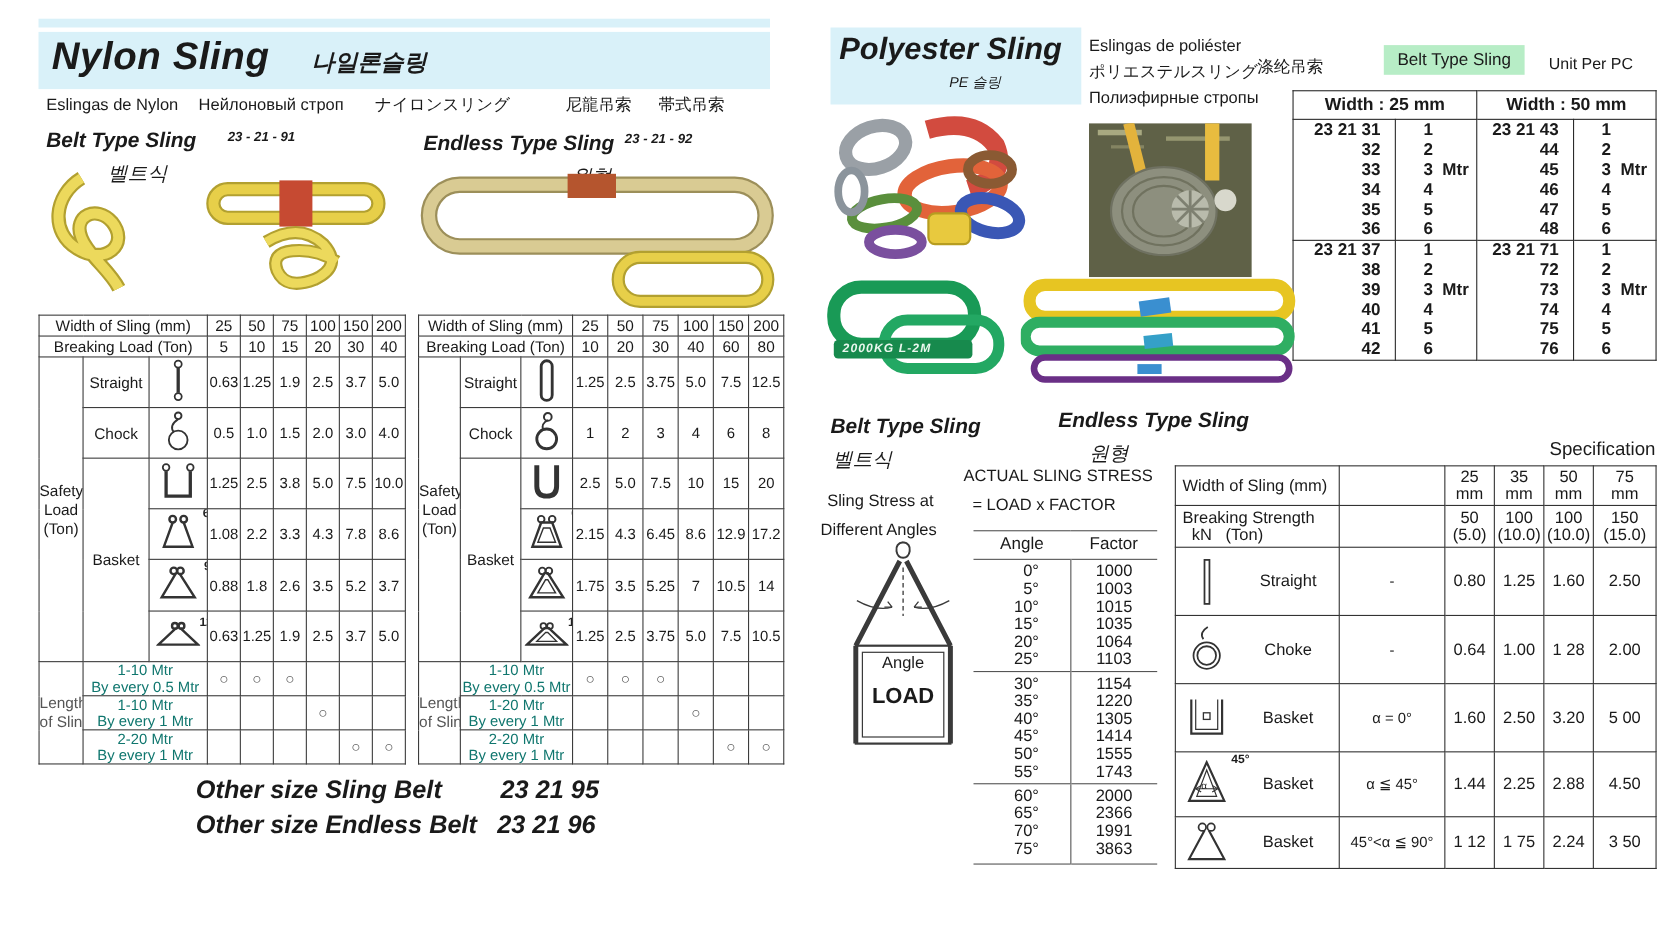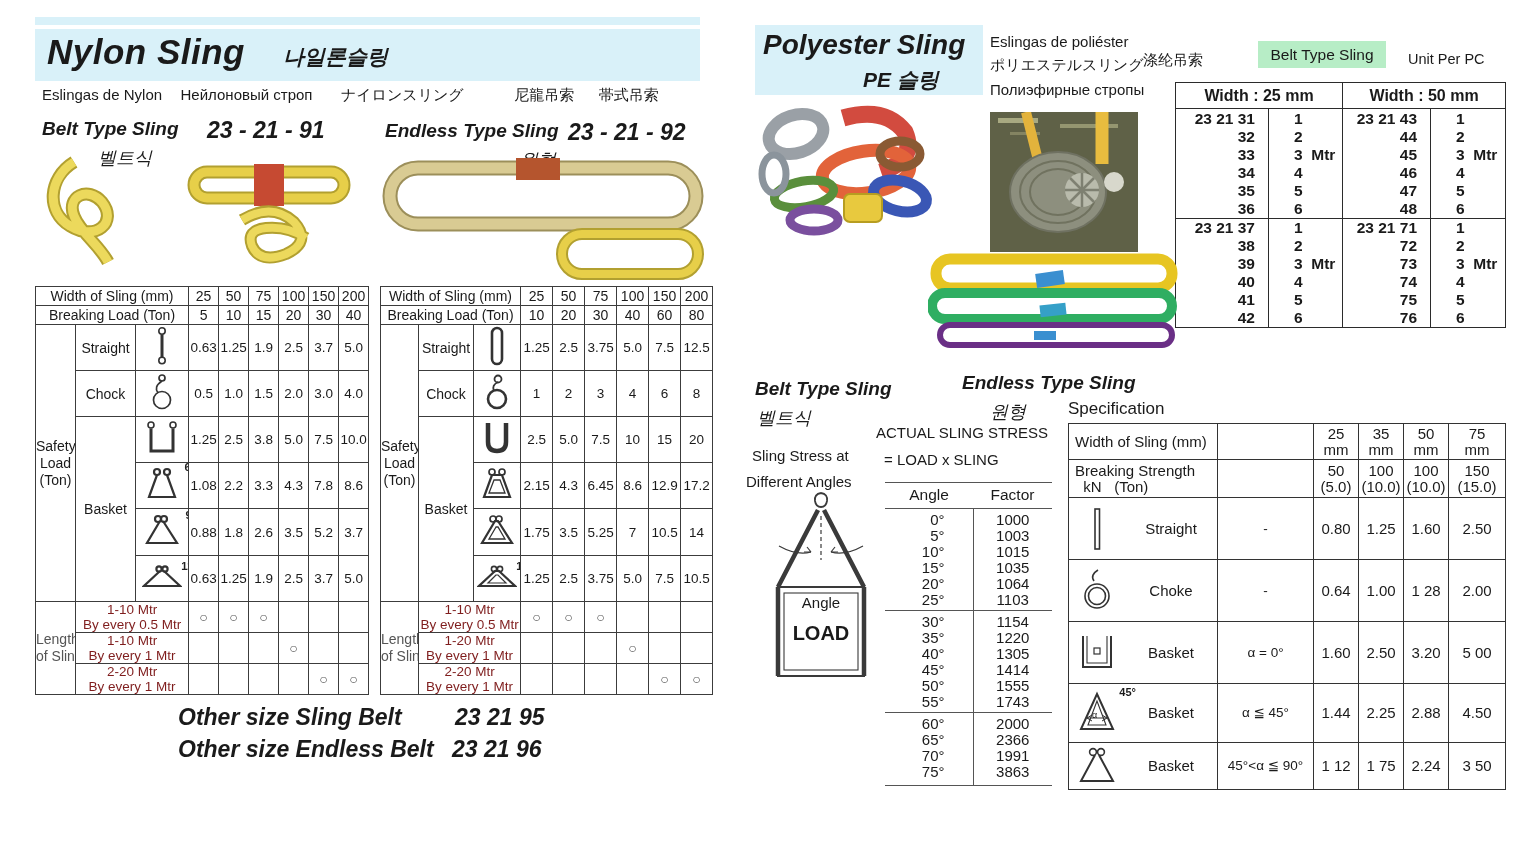--- a/index.html
+++ b/index.html
@@ -6,60 +6,60 @@
 body{font-family:"Liberation Sans","DejaVu Sans",sans-serif;background:#fff;color:#1a1a1a}
 .page{position:relative;width:1527px;height:844px;background:#fff;overflow:hidden}
 .abs{position:absolute}
 
 .strip{background:#d9f1f9}
 .titlebar{background:#d9f1f9}
 .big-title{font-size:35px;font-weight:bold;font-style:italic;letter-spacing:.5px}
 .title-kr{font-size:21px;font-style:italic;font-weight:bold}
 .trans{font-size:15px}
 .type-label{font-size:19px;font-weight:bold;font-style:italic}
-.type-code{font-size:23px;font-weight:bold;font-style:italic}
+.type-code{font-size:12px;font-weight:bold;font-style:italic}
 .type-kr{font-size:18px;font-weight:normal;font-style:italic}
 
 table.sl{position:absolute;border-collapse:collapse;table-layout:fixed;background:#fff}
 .sl td{border:1px solid #3c3c3c;text-align:center;vertical-align:middle;font-size:13.5px;padding:0;overflow:hidden}
 .sl tr.hd td{font-size:14px}
 .sl td.hlab{font-size:15px}
 .sl td.grp{font-size:14px;line-height:17px;white-space:pre}
 .sl td.stl{font-size:14px}
 .sl tr.len td{font-size:14px;color:#555}
 .sl td.lenlab{color:#1a1a1a}
-.sl td.lenlab div{font-size:13.5px;line-height:15px;color:#7f1d1d}
+.sl td.lenlab div{font-size:13.5px;line-height:15px;color:#0f766e}
 .icobox{position:relative;display:inline-block;vertical-align:middle}
 .deg{position:absolute;top:-4px;right:-22px;font-size:11px;font-weight:bold;color:#222;white-space:nowrap}
 
 .other{font-size:23px;font-weight:bold;font-style:italic}
 
 .poly-box{background:#d9f1f9}
 .poly-title{font-size:28px;font-weight:bold;font-style:italic}
-.poly-kr{font-size:21px;font-weight:bold;font-style:italic}
+.poly-kr{font-size:13px;font-weight:normal;font-style:italic}
 .sub{font-size:15px}
 .badge{background:#b7edc6;display:flex;align-items:center;justify-content:center;font-size:15.5px}
 .unit{font-size:14.5px}
 
 table.codes{position:absolute;border-collapse:collapse;table-layout:fixed;background:#fff}
 .codes td{border:1px solid #2b2b2b;text-align:center;vertical-align:middle;padding:0}
 .codes tr.h td{font-size:16px;font-weight:normal}
 .codes tr.sec td{font-size:16px;font-weight:bold}
 .codes td.cc{text-align:right;padding-right:13px;white-space:pre;font-weight:bold;font-size:15.5px;line-height:18px;vertical-align:middle}
 .codes td.cl{text-align:left;padding-left:25px;white-space:pre;font-weight:bold;font-size:15.5px;line-height:18px;vertical-align:middle}
 
 table.af{position:absolute;border-collapse:collapse;table-layout:fixed}
 .af tr{border-bottom:1.5px solid #555}
 .af{border-top:1.5px solid #555}
 .af td{vertical-align:top;font-size:15px}
 .af td.a{border-right:1.5px solid #555;text-align:right;padding-right:28px;white-space:pre-line;line-height:16px;padding-top:3px;padding-bottom:2px}
 .af td.f{text-align:center;white-space:pre-line;line-height:16px;padding-top:3px;padding-bottom:2px}
 .af tr.h td{text-align:center;padding:3px 0 2px;font-size:15.5px}
 
-.spec-title{font-size:17px;text-align:left}
+.spec-title{font-size:17px;text-align:right}
 table.spec{position:absolute;border-collapse:collapse;table-layout:fixed;background:#fff}
 .spec td{border:1px solid #333;text-align:center;vertical-align:middle;font-size:15px;white-space:pre;line-height:16px;padding:0}
 .spec td.lft{text-align:left;padding-left:6px;font-size:15px}
 .spec td.ang{font-size:13.5px}
 .stylecell{display:flex;align-items:center;height:100%}
 .stylecell .icn{width:56px;display:flex;justify-content:center}
 .stylecell .sname{flex:1;text-align:center;font-size:15px}
 .deg45{position:absolute;top:-6px;right:-16px;font-size:11px;font-weight:bold}
 .alpha{position:absolute;top:17px;left:18px;font-size:9px}
 
@@ -558,37 +558,45 @@
     <circle cx="92" cy="78" r="17" fill="#b9bbac"></circle>
     <g stroke="#7e8071" stroke-width="2.5">
       <line x1="92" y1="61" x2="92" y2="95"></line>
         <line x1="75" y1="78" x2="109" y2="78"></line>
       <line x1="80" y1="66" x2="104" y2="90"></line>
         <line x1="104" y1="66" x2="80" y2="90"></line>
     </g>
     <circle cx="124" cy="70" r="10" fill="#d8d8cc"></circle>
   </svg>
 
+  <div class="photo" style="left:748px;top:253px;width:170px;height:94px">
+    <svg width="170" height="94" viewBox="0 0 170 94">
+      <rect x="10" y="8" width="128" height="52" rx="25" fill="none" stroke="#199a56" stroke-width="12"></rect>
+      <rect x="56" y="38" width="104" height="44" rx="21" fill="none" stroke="#23a863" stroke-width="10"></rect>
+      <rect x="10" y="56" width="126" height="17" rx="4" fill="#178a4d"></rect>
+    </svg>
+    <span class="sling-text" style="left:18px;top:58px">2000KG L-2M</span>
+  </div>
 
   <svg class="photo" style="left:928px;top:252px" width="252" height="100" viewBox="0 0 252 100">
     <rect x="8" y="7" width="236" height="29" rx="14" fill="none" stroke="#e7c522" stroke-width="11"></rect>
     <rect x="108" y="20" width="28" height="14" fill="#3a8fd0" transform="rotate(-8 122 27)"></rect>
     <rect x="4" y="41" width="240" height="26" rx="13" fill="none" stroke="#2fae62" stroke-width="10"></rect>
     <rect x="112" y="52" width="26" height="12" fill="#35a0c8" transform="rotate(-6 125 58)"></rect>
     <rect x="12" y="73" width="232" height="20" rx="10" fill="none" stroke="#6a2f86" stroke-width="6"></rect>
     <rect x="106" y="79" width="22" height="9" fill="#3a8fd0"></rect>
   </svg>
 
   <span class="abs type-label" style="left:755px;top:378px">Belt Type Sling</span>
   <span class="abs type-kr" style="left:757px;top:406px">벨트식</span>
   <span class="abs type-label" style="left:962px;top:372px">Endless Type Sling</span>
   <span class="abs type-kr" style="left:990px;top:400px">원형</span>
 
   <span class="abs sub" style="left:876px;top:424px">ACTUAL SLING STRESS</span>
-  <span class="abs sub" style="left:884px;top:451px">= LOAD x SLING</span>
+  <span class="abs sub" style="left:884px;top:451px">= LOAD x FACTOR</span>
   <span class="abs sub" style="left:752px;top:447px">Sling Stress at</span>
   <span class="abs sub" style="left:746px;top:473px">Different Angles</span>
 
   <div class="abs diagram" style="left:765px;top:490px;width:112px;height:200px">
     <svg width="112" height="200" viewBox="0 0 112 200">
       <g fill="none" stroke="#3a3a3a">
         <path d="M56 3 q-7 1 -6 8 q1 6 6 6 q5 0 6 -6 q1 -7 -6 -8" stroke-width="1.8"></path>
         <path d="M53 20 L13 97 M59 20 L99 97" stroke-width="4.5"></path>
         <path d="M13 97 V186 M99 97 V186" stroke-width="4.5"></path>
         <line x1="56" y1="26" x2="56" y2="70" stroke-width="1.2" stroke-dasharray="4 3"></line>

